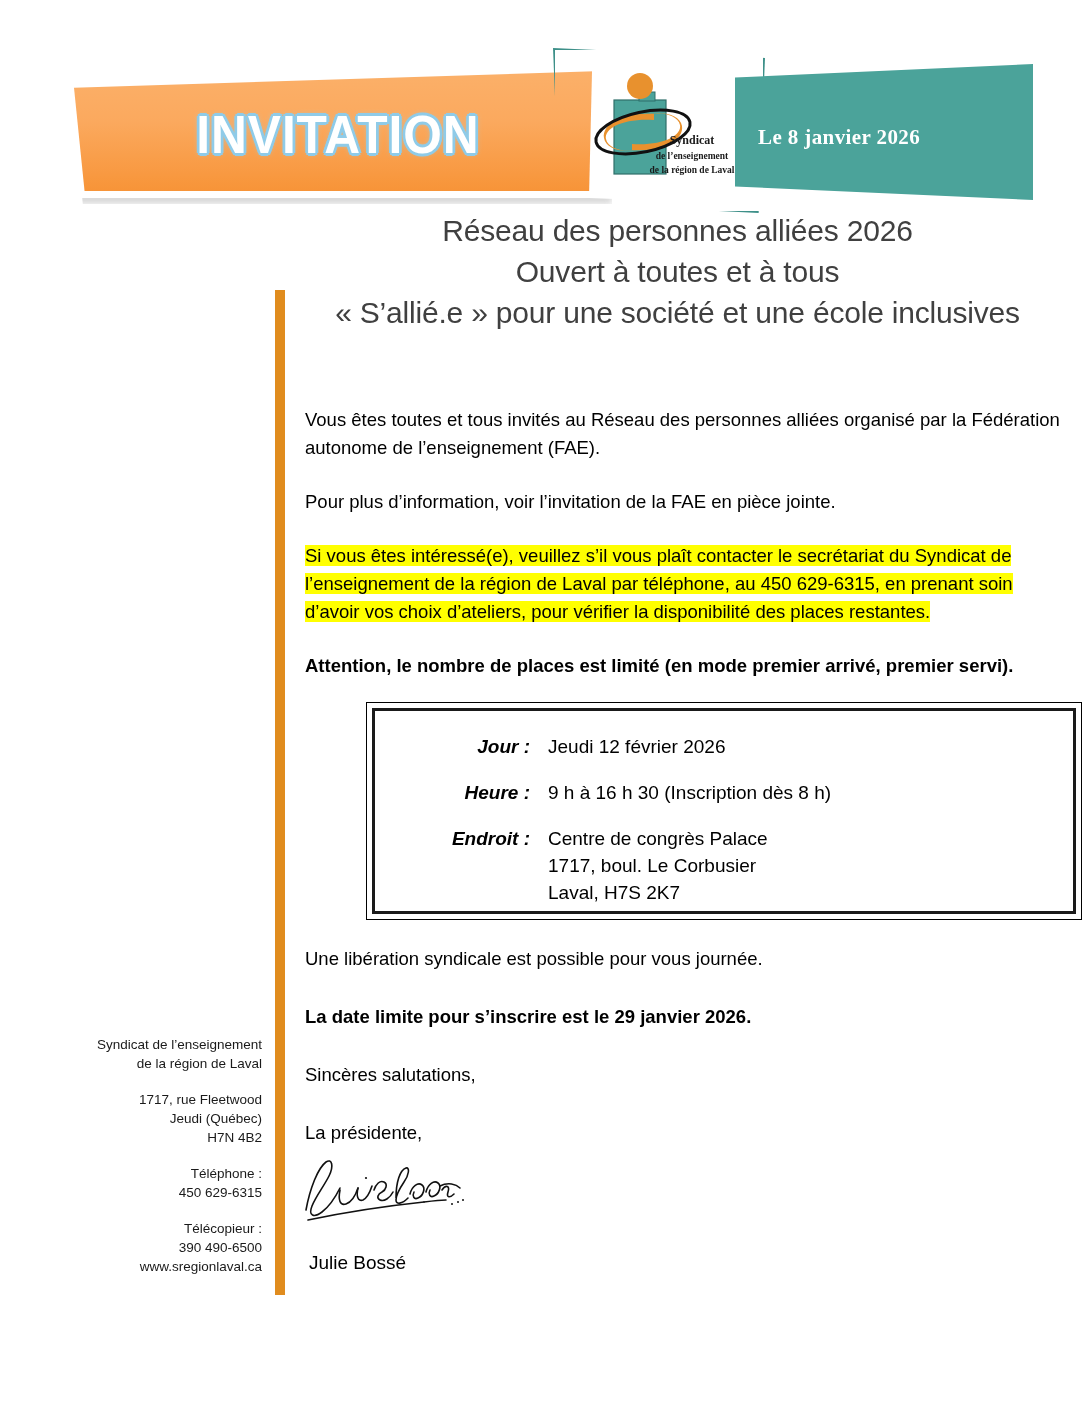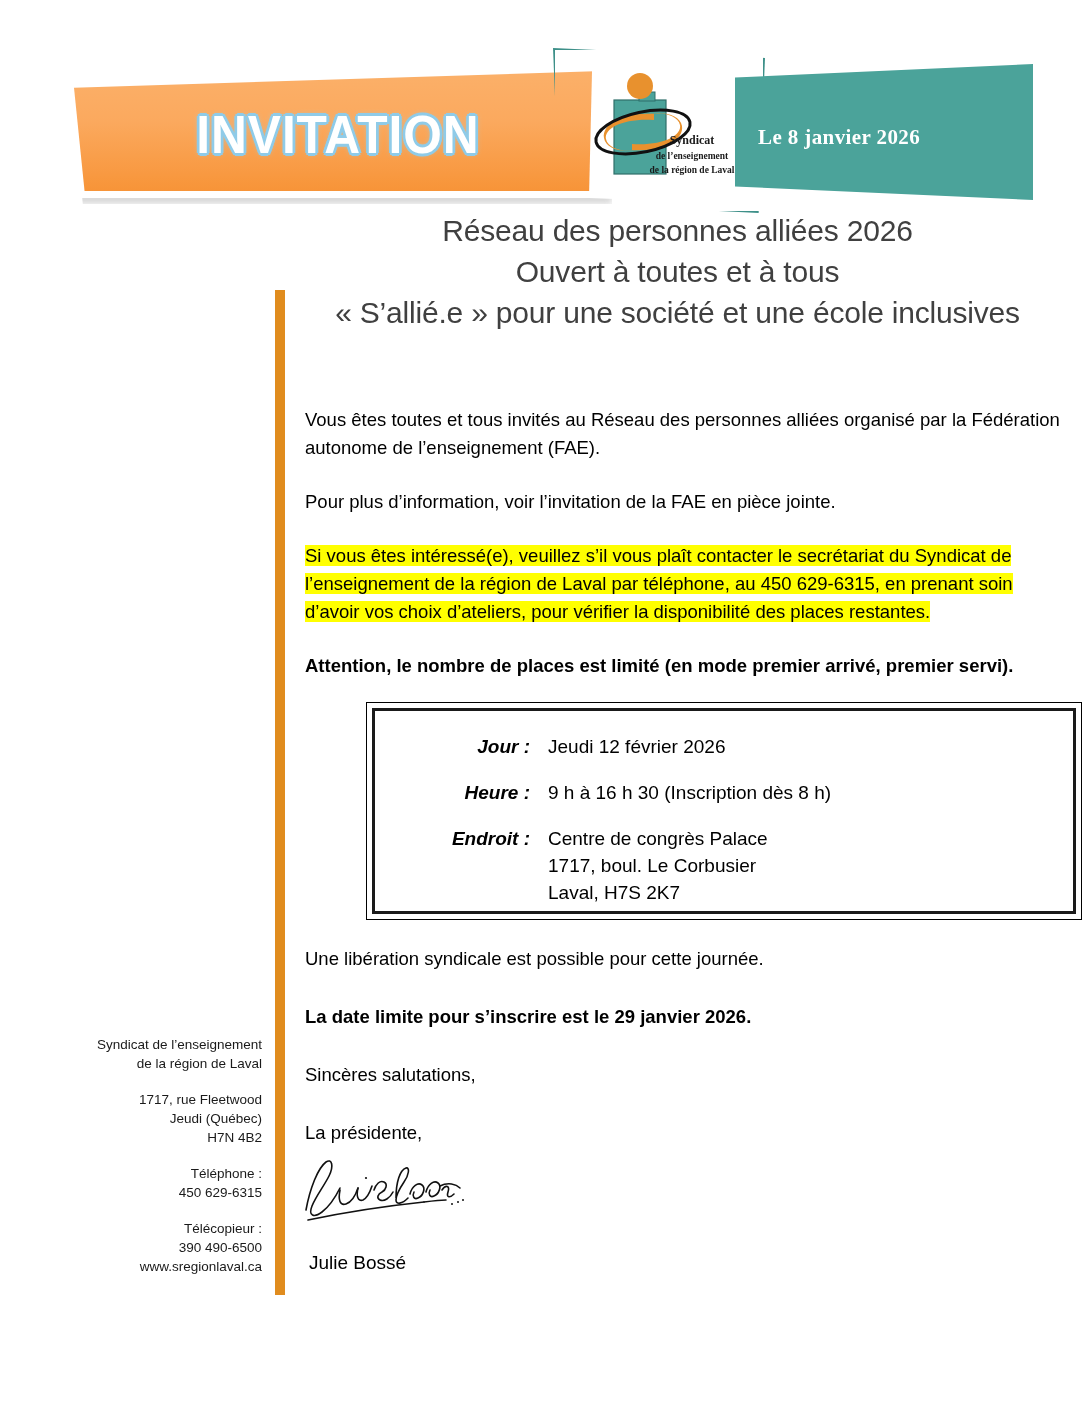--- a/index.html
+++ b/index.html
@@ -311,21 +311,21 @@
   </div>
   <div class="drow">
     <span class="dlabel">Endroit :</span>
     <span class="dval">Centre de congrès Palace
 1717, boul. Le Corbusier
 Laval, H7S 2K7</span>
   </div>
 </div>
 
 <div class="closing">
-  <p class="p">Une libération syndicale est possible pour cette journée.</p>
+  <p class="p">Une libération syndicale est possible pour vous journée.</p>
   <p class="p bold">La date limite pour s’inscrire est le 29 janvier 2026.</p>
   <p class="p">Sincères salutations,</p>
   <p class="p">La présidente,</p>
 </div>
 
 <svg class="signature" viewBox="0 0 210 85">
   <g fill="none" stroke="#111" stroke-width="1.6" stroke-linecap="round">
     <path d="M10 62 C14 40 22 20 30 14 C36 10 38 18 33 28 C28 38 20 48 16 58
              C12 68 18 70 26 64 C34 58 40 48 44 40"></path>
     <path d="M44 42 C42 52 44 58 50 56 C56 54 60 46 62 40"></path>

